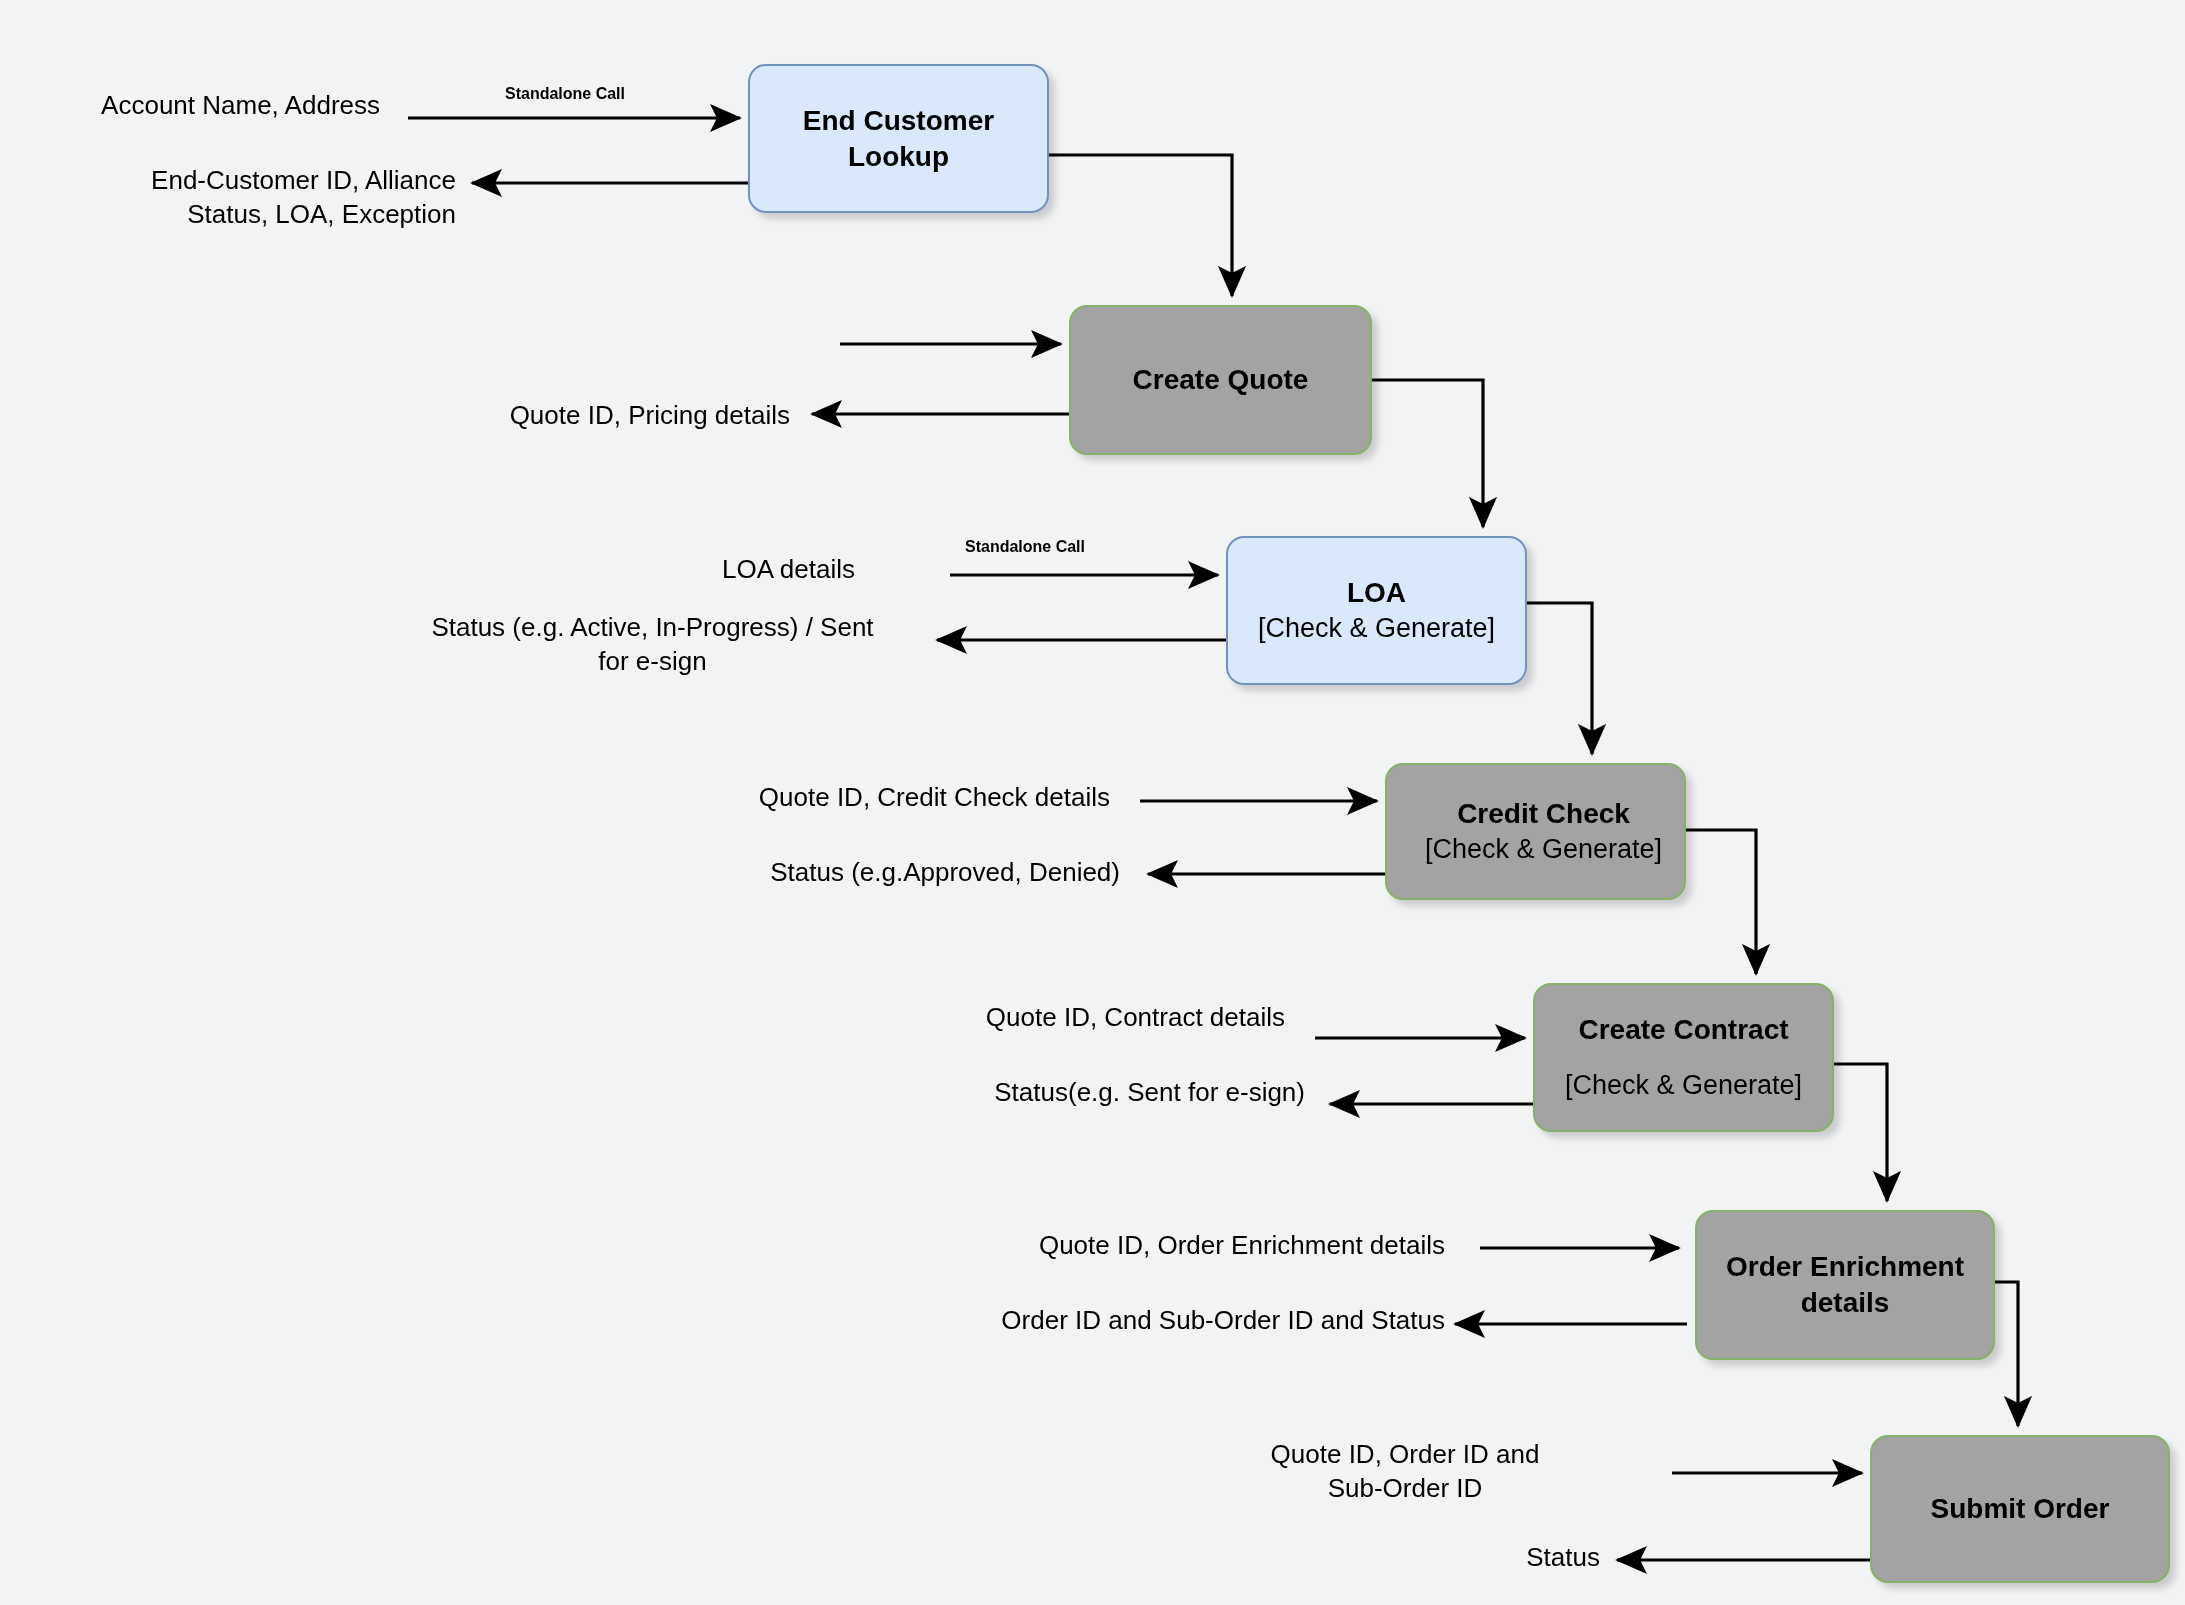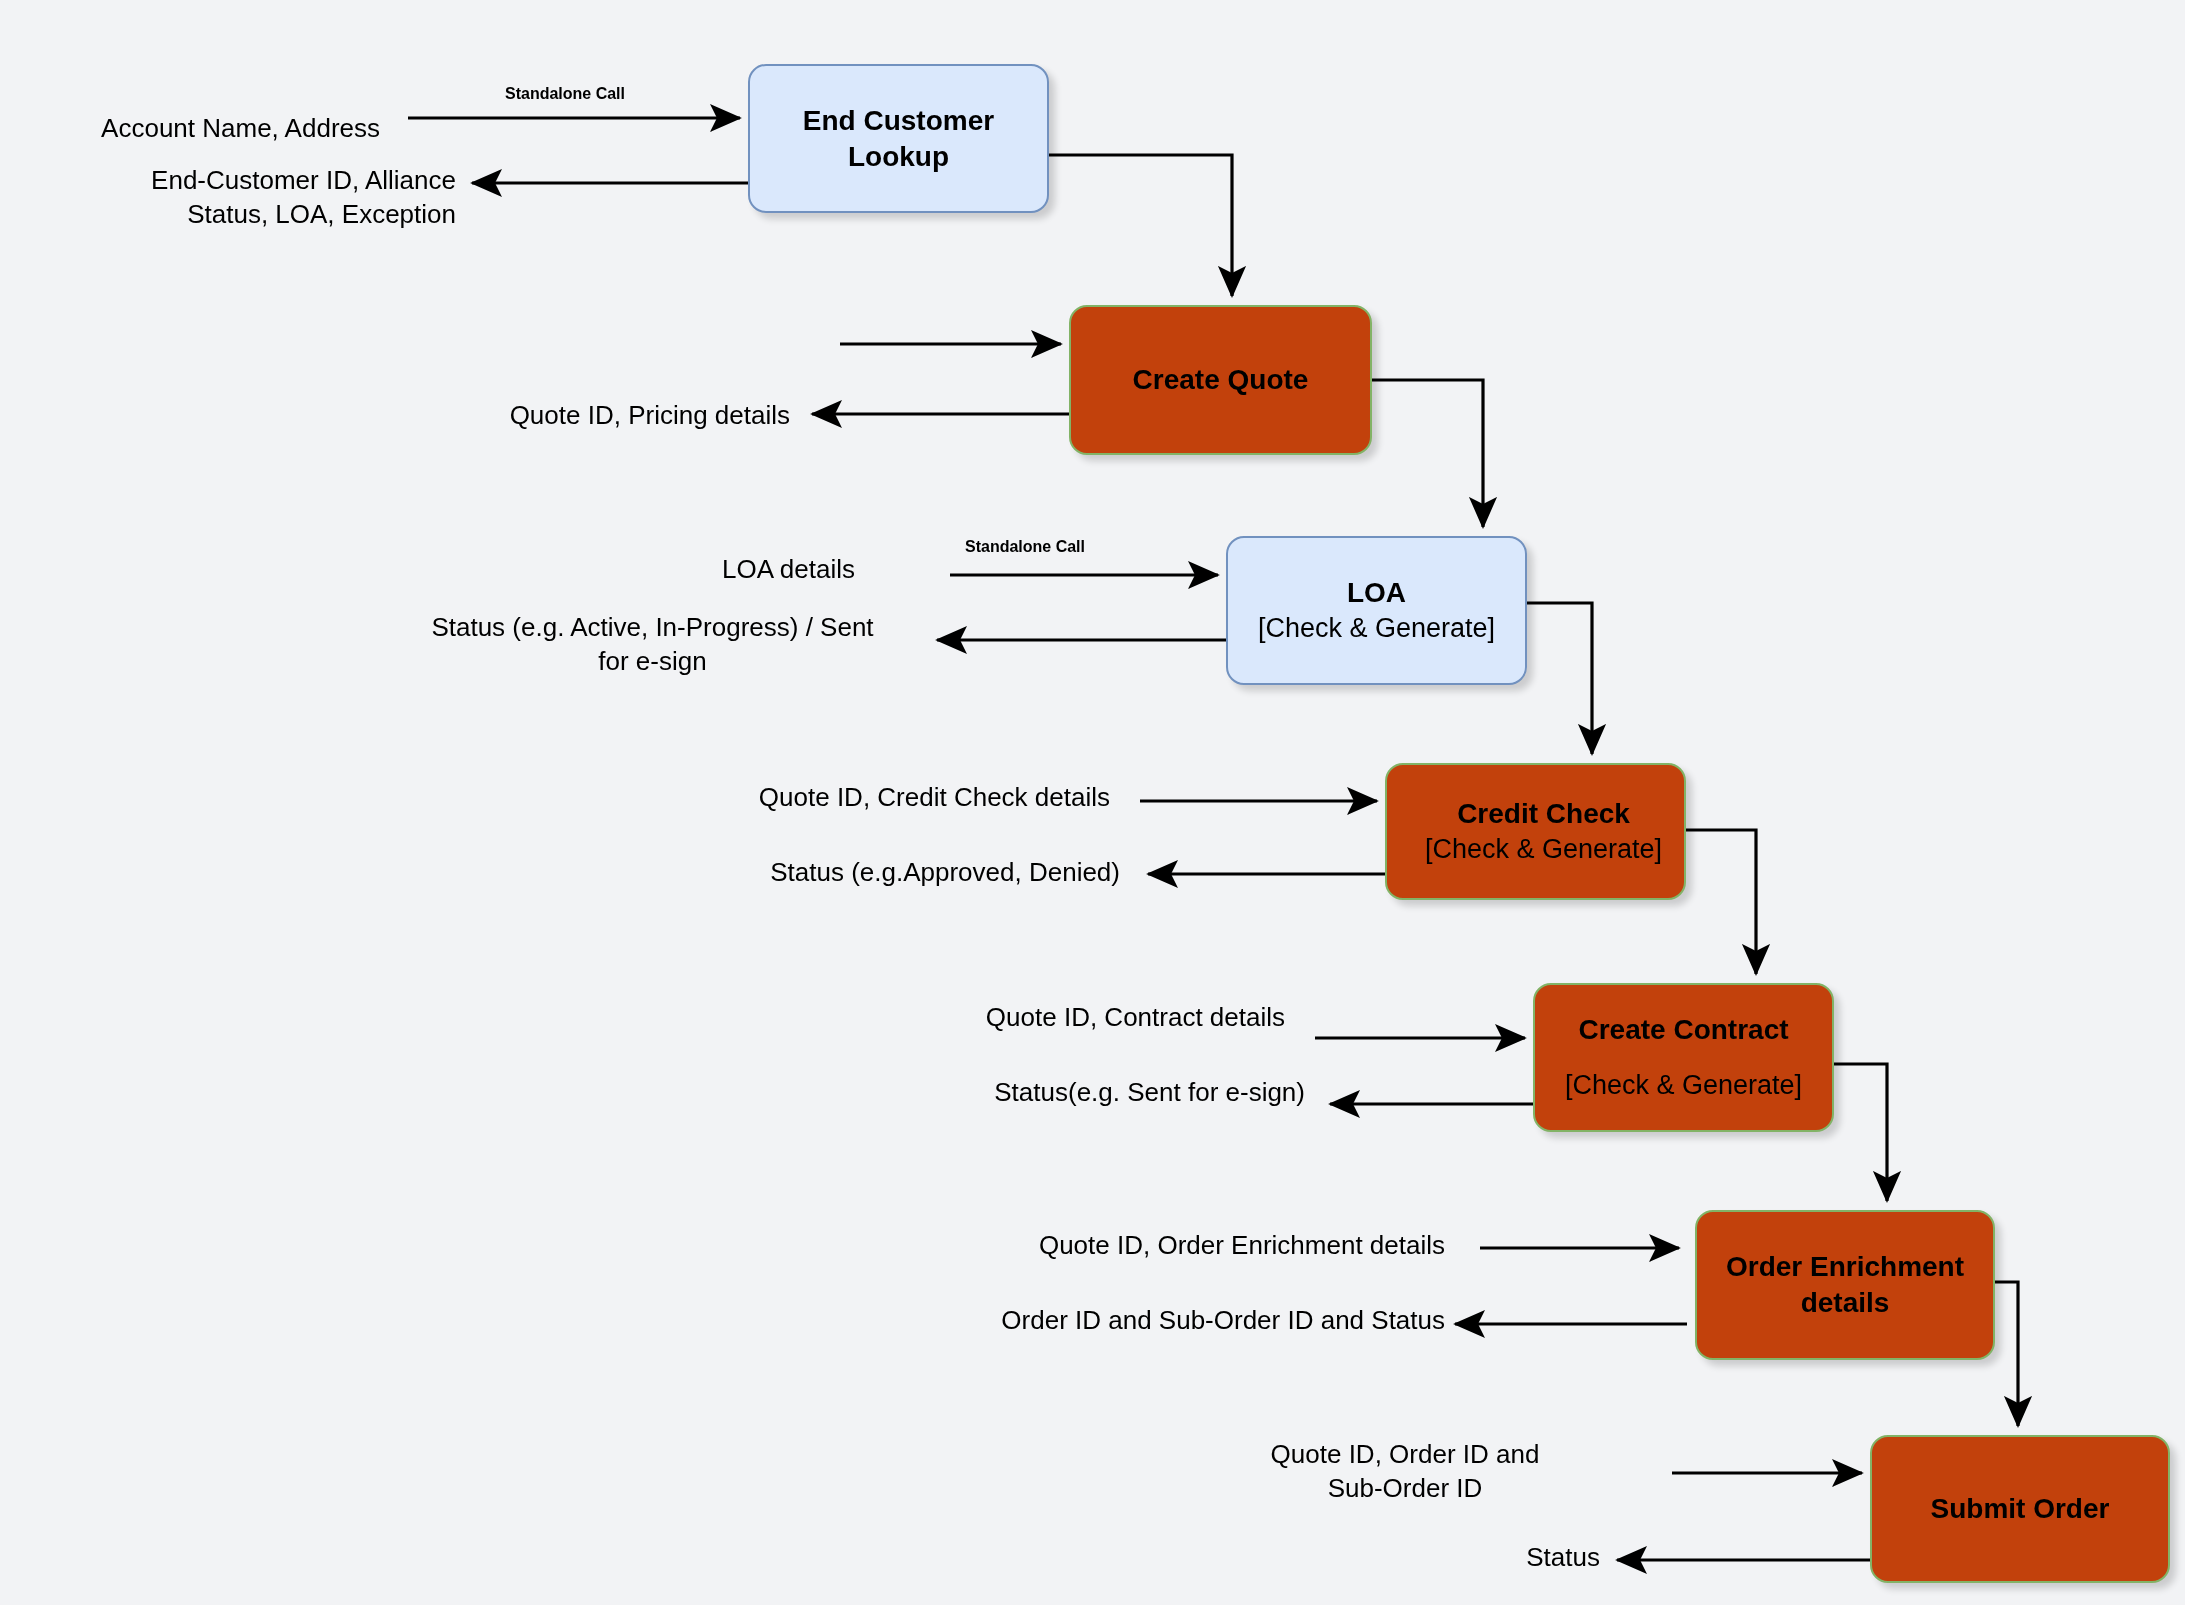--- a/index.html
+++ b/index.html
@@ -32,21 +32,21 @@
     justify-content: center;
     text-align: center;
     box-shadow: 6px 6px 7px rgba(0,0,0,0.16);
     line-height: 1.28;
   }
   .node.blue {
     background: #dae8fc;
     border: 2px solid #7191bf;
   }
   .node.green {
-    background: #c2410c;
+    background: #a3a3a3;
     border: 2px solid #82b366;
   }
   .node .title {
     font-weight: bold;
     font-size: 28px;
     color: #000;
     white-space: pre-line;
   }
   .node .sub {
     font-weight: normal;
@@ -146,21 +146,21 @@
   </div>
 
   <div class="node green" style="left:1870px; top:1435px; width:300px; height:148px;">
     <div class="title">Submit Order</div>
     <div class="sub"></div>
   </div>
 
   <div class="edge-label" style="left:400px; top:85px; width:330px;">Standalone Call</div>
   <div class="edge-label" style="left:860px; top:538px; width:330px;">Standalone Call</div>
 
-  <div class="io-label right" style="left:50px; top:111px; width:330px;">Account Name, Address</div>
+  <div class="io-label right" style="left:50px; top:88px; width:330px;">Account Name, Address</div>
 
   <div class="io-label right" style="left:50px; top:163px; width:406px;">End-Customer ID, Alliance
 Status, LOA, Exception</div>
 
 
   <div class="io-label right" style="left:380px; top:398px; width:410px;">Quote ID, Pricing details</div>
 
   <div class="io-label right" style="left:600px; top:552px; width:255px;">LOA details</div>
 
   <div class="io-label center" style="left:390px; top:610px; width:525px;">Status (e.g. Active, In-Progress) / Sent

